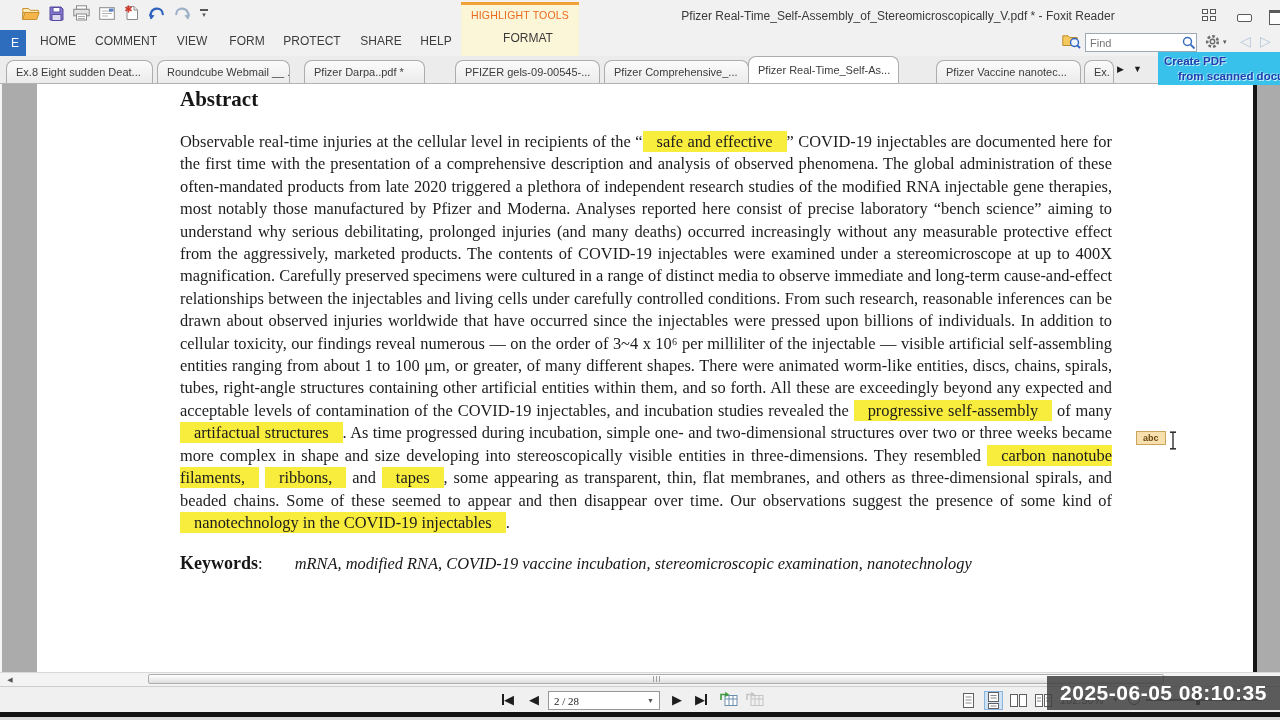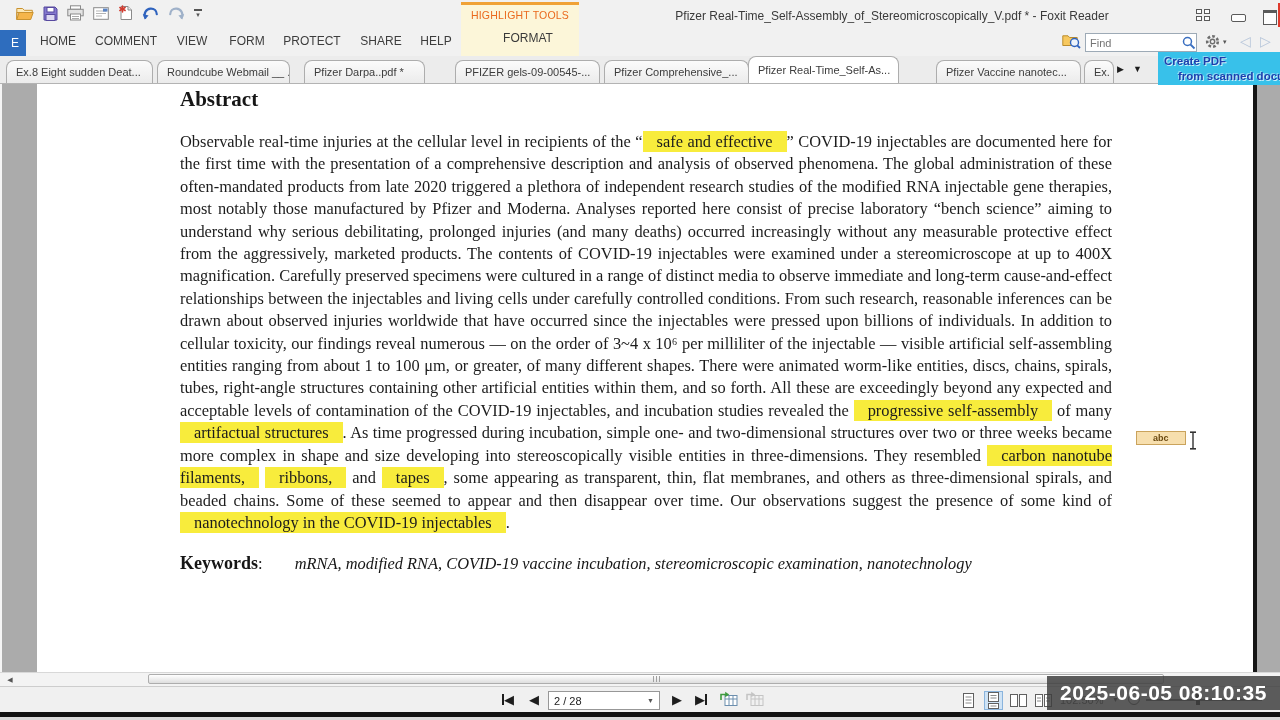--- a/index.html
+++ b/index.html
@@ -1,20 +1,20 @@
 <!DOCTYPE html>
 <html><head>
 <meta charset="utf-8">
 <style>
   html,body{margin:0;padding:0;background:#c9c9c9;}
   .app{position:relative;width:1280px;height:720px;overflow:hidden;
        font-family:"Liberation Sans",sans-serif;background:#f1f1f1;}
 
   
-  .titlebar{position:absolute;left:10px;top:0;width:1072px;height:30px;background:#f1f1f1;}
+  .titlebar{position:absolute;left:16px;top:0;width:1072px;height:30px;background:#f1f1f1;}
   .qat{position:absolute;left:6px;top:5px;display:flex;align-items:center;gap:9px;}
   .qat .ico{display:flex;align-items:center;justify-content:center;cursor:default;}
   .qat-caret{display:flex;flex-direction:column;align-items:center;gap:1px;}
   .qat-caret .bar{width:8px;height:2px;background:#555;}
   .qat-caret .tri{font-size:7px;color:#555;line-height:5px;}
   .win-title{position:absolute;top:9px;left:882px;transform:translateX(-50%);
              font-size:12px;color:#3a3a3a;white-space:nowrap;}
   .grid-ico{position:absolute;left:1186px;top:9px;display:grid;grid-template-columns:6px 6px;gap:2px;}
   .grid-ico i{width:6px;height:5px;border:1px solid #5a5a5a;box-sizing:border-box;background:#fdfdfd;}
   .min-ico{position:absolute;left:1221px;top:14px;width:13px;height:6px;border:1px solid #5a5a5a;
@@ -74,41 +74,41 @@
               margin:0 0 19px 0;}
   .para{font-family:"Liberation Serif",serif;font-size:16.4px;line-height:22.4px;color:#1c1c1c;
         text-align:justify;}
   .hl{background:#f8ec3c;padding:1px 14px;}
   .keywords{margin-top:19px;font-family:"Liberation Serif",serif;color:#161616;font-size:16.4px;}
   .kw-label{font-weight:bold;font-size:18px;}
   .kw-text{font-style:italic;margin-left:28px;}
 
   .abc-cursor{position:absolute;left:1136px;top:431px;display:flex;align-items:flex-start;gap:2px;z-index:4;}
   .abc-box{font-size:9px;font-weight:bold;color:#6b4a12;background:#f7dfae;border:1px solid #caa35c;
-           padding:0 16px;line-height:12px;}
+           padding:0 6px;line-height:12px;}
 
   
   .hscroll{position:absolute;left:0;top:672px;width:1280px;height:14px;background:#f3f3f3;
            border-top:1px solid #d8d8d8;box-sizing:border-box;}
   .hs-btn{position:absolute;left:3px;top:2px;width:14px;height:10px;display:flex;align-items:center;
           justify-content:center;font-size:7px;color:#555;}
   .hs-thumb{position:absolute;left:148px;top:1px;width:1016px;height:10px;box-sizing:border-box;
             background:linear-gradient(#ffffff,#dedede);border:1px solid #adadad;border-radius:2px;
             display:flex;align-items:center;justify-content:center;gap:2px;}
   .hs-thumb i{width:1px;height:6px;background:#a0a0a0;}
 
   
   .statusbar{position:absolute;left:0;top:686px;width:1280px;height:26px;background:#f0f0f0;
              border-top:1px solid #cdcdcd;box-sizing:border-box;}
   .nav-btn{position:absolute;top:5px;display:flex;align-items:center;font-size:13px;color:#1d1d1d;
            cursor:default;}
   .nav-bar{width:2px;height:11px;background:#1d1d1d;}
   .page-box{position:absolute;left:548px;top:4px;width:112px;height:19px;box-sizing:border-box;
             border:1px solid #979797;background:#fff;font-size:11px;color:#222;
-            display:flex;align-items:center;justify-content:space-between;padding:0 5px;}
+            display:flex;align-items:center;justify-content:space-between;padding:0 5px;font-family:Liberation Serif, serif;}
   .page-box .caret{font-size:7px;color:#555;}
   .view-ico{position:absolute;top:4px;width:19px;height:19px;display:flex;align-items:center;
             justify-content:center;box-sizing:border-box;}
   .view-ico.active{background:#cfe3f5;border:1px solid #8ab4dd;}
   .zoom-txt{position:absolute;left:1060px;top:7px;font-size:11px;color:#555;}
   .zoom-caret{position:absolute;left:1112px;top:9px;font-size:7px;color:#555;}
   .zoom-minus{position:absolute;left:1128px;top:6px;width:12px;height:12px;border:1.5px solid #555;
               border-radius:50%;box-sizing:border-box;font-size:9px;line-height:9px;color:#555;
               display:flex;align-items:center;justify-content:center;}
   .zoom-track{position:absolute;left:1146px;top:12px;width:116px;height:2px;background:#6b6b6b;}

